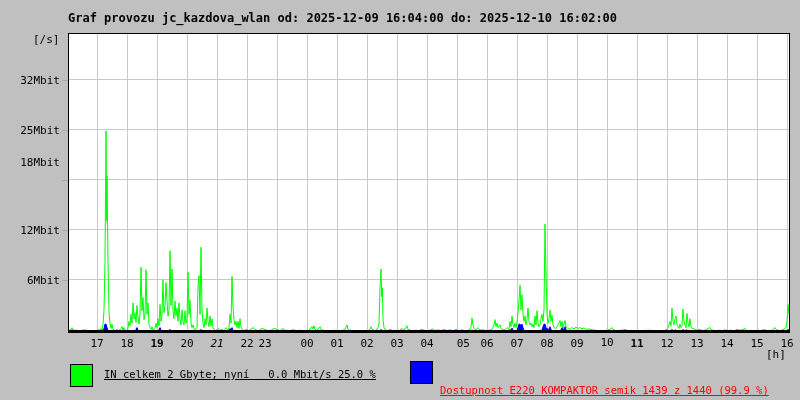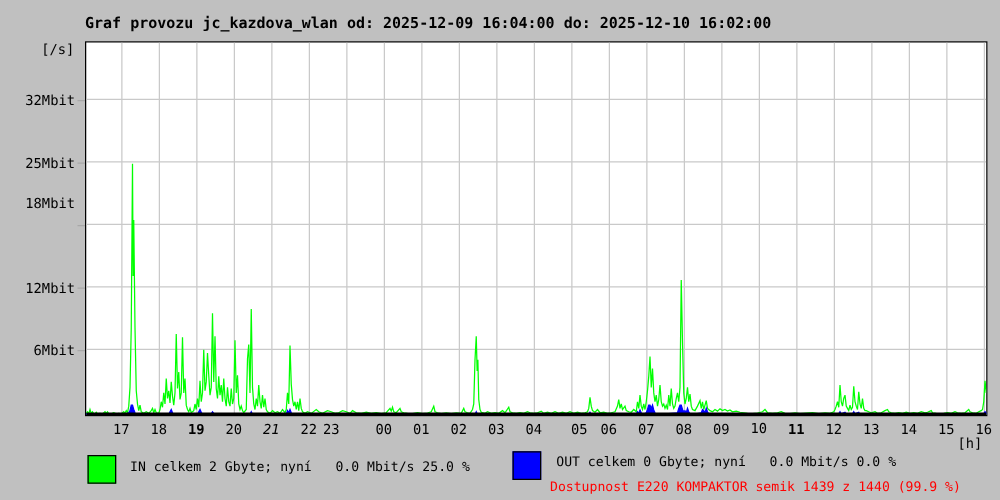--- a/index.html
+++ b/index.html
@@ -21,21 +21,21 @@
     position:absolute; left:68px; top:33px; width:722px; height:300px;
     background:#fff; border:1px solid #000;
   }
   .plot svg { display:block; }
   .ylab { position:absolute; width:60px; text-align:right; font-size:11px; }
   .ytick { position:absolute; height:1px; width:6px; background:#a8a8a8; }
   .xlab { position:absolute; width:26px; text-align:center; font-size:11px; }
   .xunit { position:absolute; font-size:11px; }
   .sw { position:absolute; width:23px; height:23px; border:1px solid #000; }
   .leg { position:absolute; font-size:10.5px; white-space:pre; }
-  .avail { position:absolute; font-size:10.5px; white-space:pre; }
+  .avail { position:absolute; font-size:10.5px; white-space:pre;text-decoration:underline; }
 </style>
 </head>
 <body>
 
 <div id="page">
 
   <div class="title">Graf provozu jc_kazdova_wlan od: 2025-12-09 16:04:00 do: 2025-12-10 16:02:00</div>
 
   <div class="yunit">[/s]</div>
 
@@ -113,20 +113,19 @@
       <div class="xlab" style="left: 654px; top: 337px;">12</div>
       <div class="xlab" style="left: 684px; top: 337px;">13</div>
       <div class="xlab" style="left: 714px; top: 337px;">14</div>
       <div class="xlab" style="left: 744px; top: 337px;">15</div>
       <div class="xlab" style="left: 774px; top: 337px;">16</div>
     </div>
 
   <div class="xunit" style="left:766px; top:348px;">[h]</div>
 
   <div class="sw" style="left:70px; top:364px; background:#00ff00;"></div>
-  <div class="leg" style="left:104px; top:368px;">IN celkem 2 Gbyte; nyní   0.0 Mbit/s 25.0 %</div>
+  <div class="leg" style="left:104px; top:368px;text-decoration:underline;">IN celkem 2 Gbyte; nyní   0.0 Mbit/s 25.0 %</div>
 
   <div class="sw" style="left:410px; top:361px; background:#0000ff;"></div>
-  <div class="leg" style="left:445px; top:364px;">OUT celkem 0 Gbyte; nyní   0.0 Mbit/s 0.0 %</div>
 
   <div class="avail" style="left:440px; top:384px; color:#ff0000;">Dostupnost E220 KOMPAKTOR semik 1439 z 1440 (99.9 %)</div>
 
 </div>
 
 </body></html>

